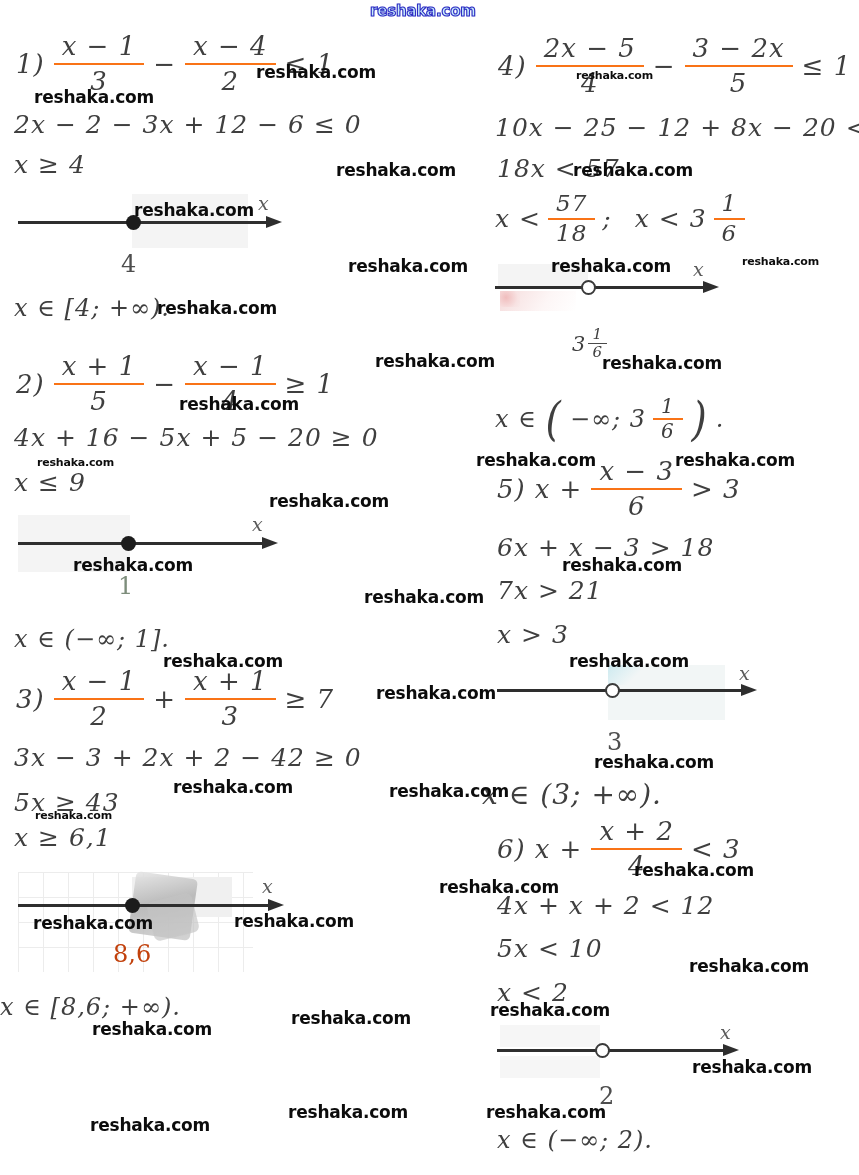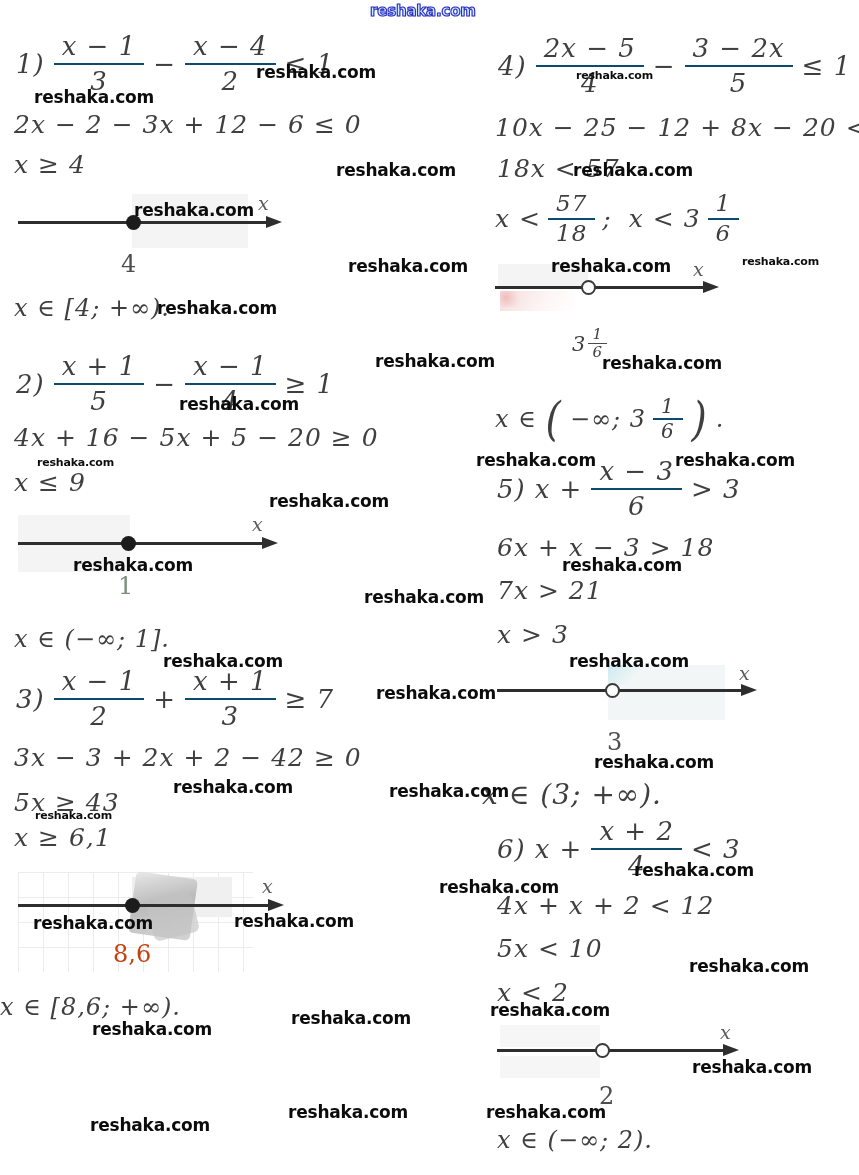--- a/index.html
+++ b/index.html
@@ -4,21 +4,21 @@
 <style>
   * { margin:0; padding:0; box-sizing:border-box; }
   html,body { width:859px; height:1175px; }
   body { position:relative; background:#ffffff; overflow:hidden;
          font-family:"DejaVu Serif", serif; }
   .abs { position:absolute; }
   .math { color:#3f3f3f; font-style:italic; font-size:25px; white-space:nowrap; letter-spacing:1px; z-index:2; }
   .eq { display:flex; align-items:center; gap:9px; font-size:26px; }
   .row { display:flex; align-items:center; gap:7px; }
   .frac { display:inline-flex; flex-direction:column; align-items:center; line-height:1.25; }
-  .frac .fn { padding:0 8px; border-bottom:2px solid #0c4a6e; }
+  .frac .fn { padding:0 8px; border-bottom:2px solid #f97316; }
   .frac .fd { padding:0 8px; }
   .frac.mid2 { font-size:23px; line-height:1.2; }
   .frac.mid  { font-size:20px; line-height:1.15; }
   .frac.small{ font-size:15px; line-height:1.1; }
   .frac.small .fn { border-bottom:1.5px solid #4a4a4a; padding:0 4px; }
   .frac.small .fd { padding:0 4px; }
   .bigparen { font-size:46px; font-weight:200; color:#3f3f3f; transform:scaleX(.85); }
   .wm { position:absolute; font-family:"DejaVu Sans", sans-serif; font-weight:bold;
         font-size:17px; color:#0c0c0c; white-space:nowrap; z-index:6; letter-spacing:-0.2px; }
   .wm.small { font-size:11px; }
@@ -148,21 +148,21 @@
 </div>
 <div class="abs math" style="left:495px;top:113px">10x − 25 − 12 + 8x − 20 &lt; 0</div>
 <div class="abs math" style="left:497px;top:154px">18x &lt; 57</div>
 <div class="abs math row" style="left:495px;top:190px">
   <span>x &lt;</span>
   <span class="frac mid2">
       <span class="fn">57</span>
       <span class="fd">18</span>
     </span>
   <span>;</span>
-  <span style="margin-left:10px">x &lt; 3</span>
+  <span style="margin-left:16px">x &lt; 3</span>
   <span class="frac mid2">
       <span class="fn">1</span>
       <span class="fd">6</span>
     </span>
 </div>
 
 <div class="nl" style="left:495px;top:258px;width:230px;height:80px">
   <div class="shade" style="left:3px;top:6px;width:90px;height:23px"></div>
   <div class="pink" style="left:5px;top:33px;width:76px;height:20px"></div>
   <div class="pinkdot" style="left:5px;top:33px;width:20px;height:16px"></div>

